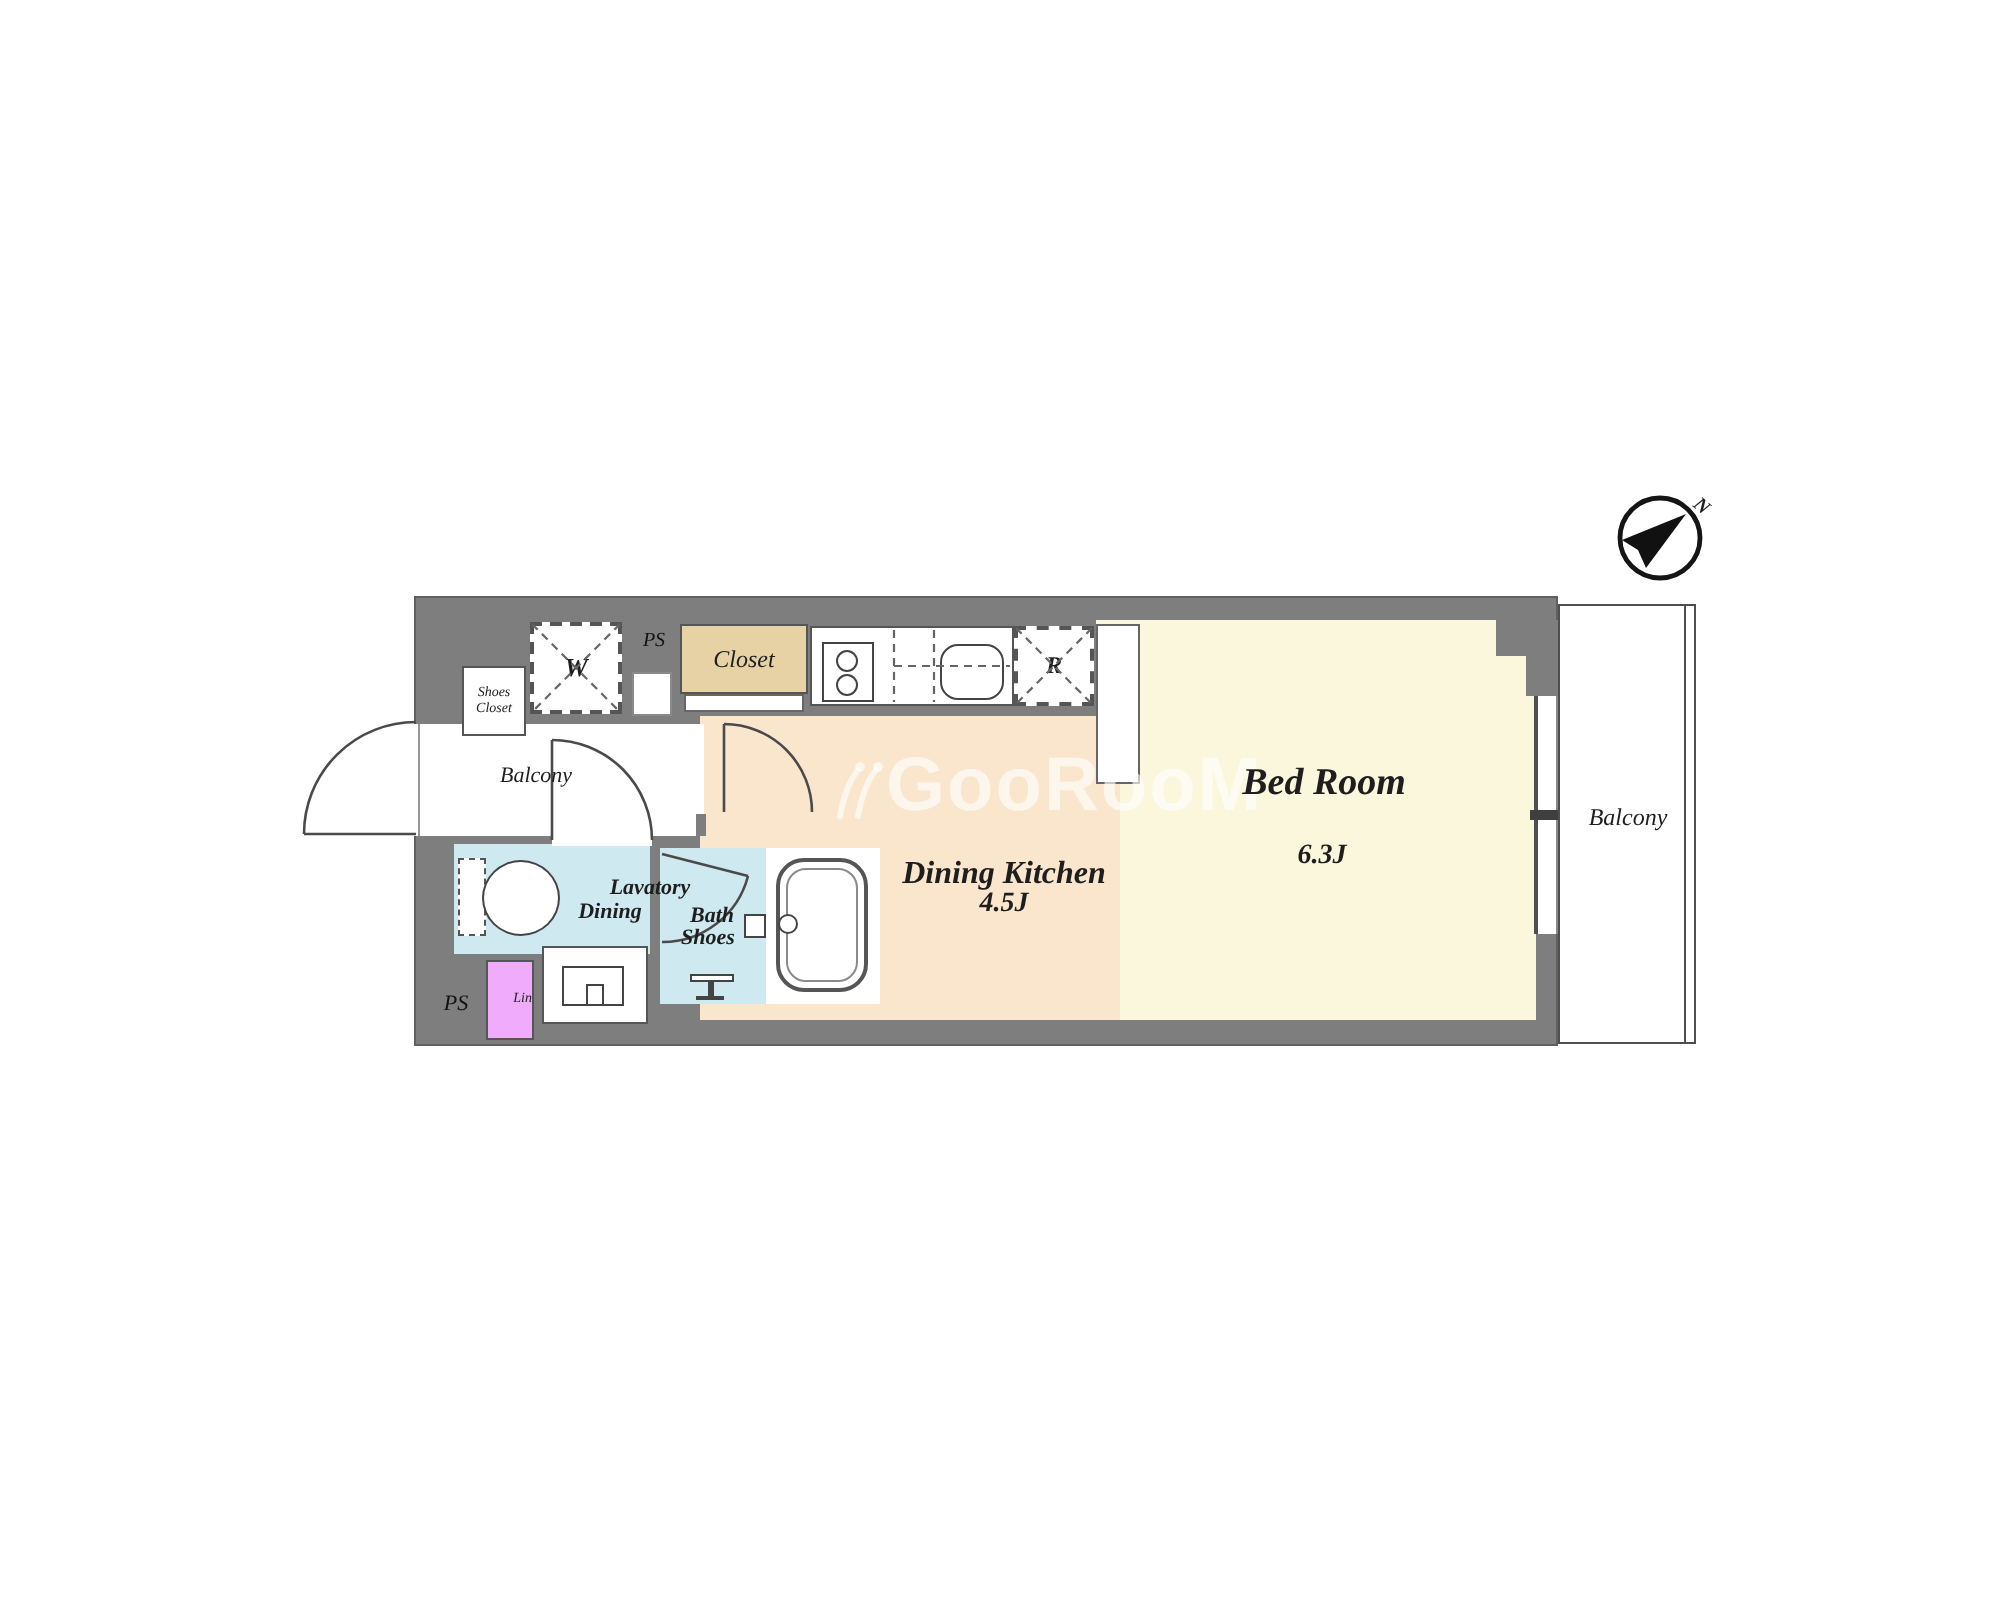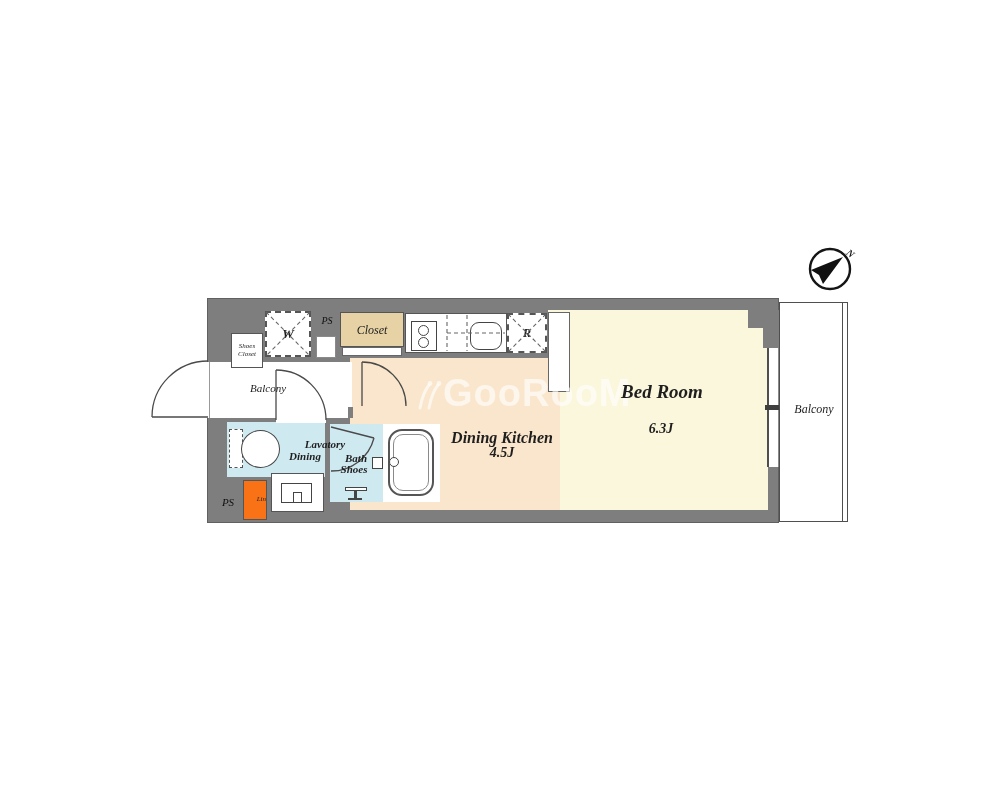--- a/index.html
+++ b/index.html
@@ -54,21 +54,21 @@
   <div class="abs" style="left:418px;top:325px;width:11px;height:11px;border:1.5px solid #444;border-radius:50%;background:#fff;"></div>
   <div class="abs" style="left:418px;top:337px;width:11px;height:11px;border:1.5px solid #444;border-radius:50%;background:#fff;"></div>
   <div class="abs" style="left:470px;top:322px;width:32px;height:28px;background:#fff;border:1.5px solid #444;border-radius:9px;"></div>
   <div class="abs" style="left:507px;top:313px;width:40px;height:40px;background:#fff;border:2px dashed #555;"></div>
   <div class="lbl bold" style="left:527px;top:333px;font-size:12px;">R</div>
 
   <div class="abs" style="left:227px;top:422px;width:98px;height:55px;background:#cfe9f1;"></div>
   <div class="abs" style="left:276px;top:418px;width:50px;height:5px;background:#ffffff;"></div>
   <div class="abs" style="left:229px;top:429px;width:14px;height:39px;background:#fff;border:1.5px dashed #555;"></div>
   <div class="abs" style="left:241px;top:430px;width:39px;height:38px;background:#fff;border:1.5px solid #444;border-radius:50%;"></div>
-  <div class="abs tinybox" style="left:243px;top:470px;width:24px;height:40px;background:#f97316;border:1px solid #555;align-items:flex-end;">
+  <div class="abs tinybox" style="left:243px;top:470px;width:24px;height:40px;background:#f0abfc;border:1px solid #555;align-items:flex-end;">
     <span>Lin</span>
   </div>
   <div class="abs" style="left:271px;top:473px;width:53px;height:39px;background:#fff;border:1px solid #555;"></div>
   <div class="abs" style="left:281px;top:483px;width:31px;height:20px;background:#fff;border:1.5px solid #444;"></div>
   <div class="abs" style="left:293px;top:492px;width:9px;height:11px;background:#fff;border:1px solid #444;"></div>
   <div class="lbl" style="left:228px;top:503px;font-size:11px;color:#111;">PS</div>
 
   <div class="abs" style="left:330px;top:424px;width:53px;height:78px;background:#cfe9f1;"></div>
   <div class="abs" style="left:383px;top:424px;width:57px;height:78px;background:#ffffff;"></div>
   <div class="abs" style="left:388px;top:429px;width:46px;height:67px;background:#fff;border:2px solid #555;border-radius:14px;">

